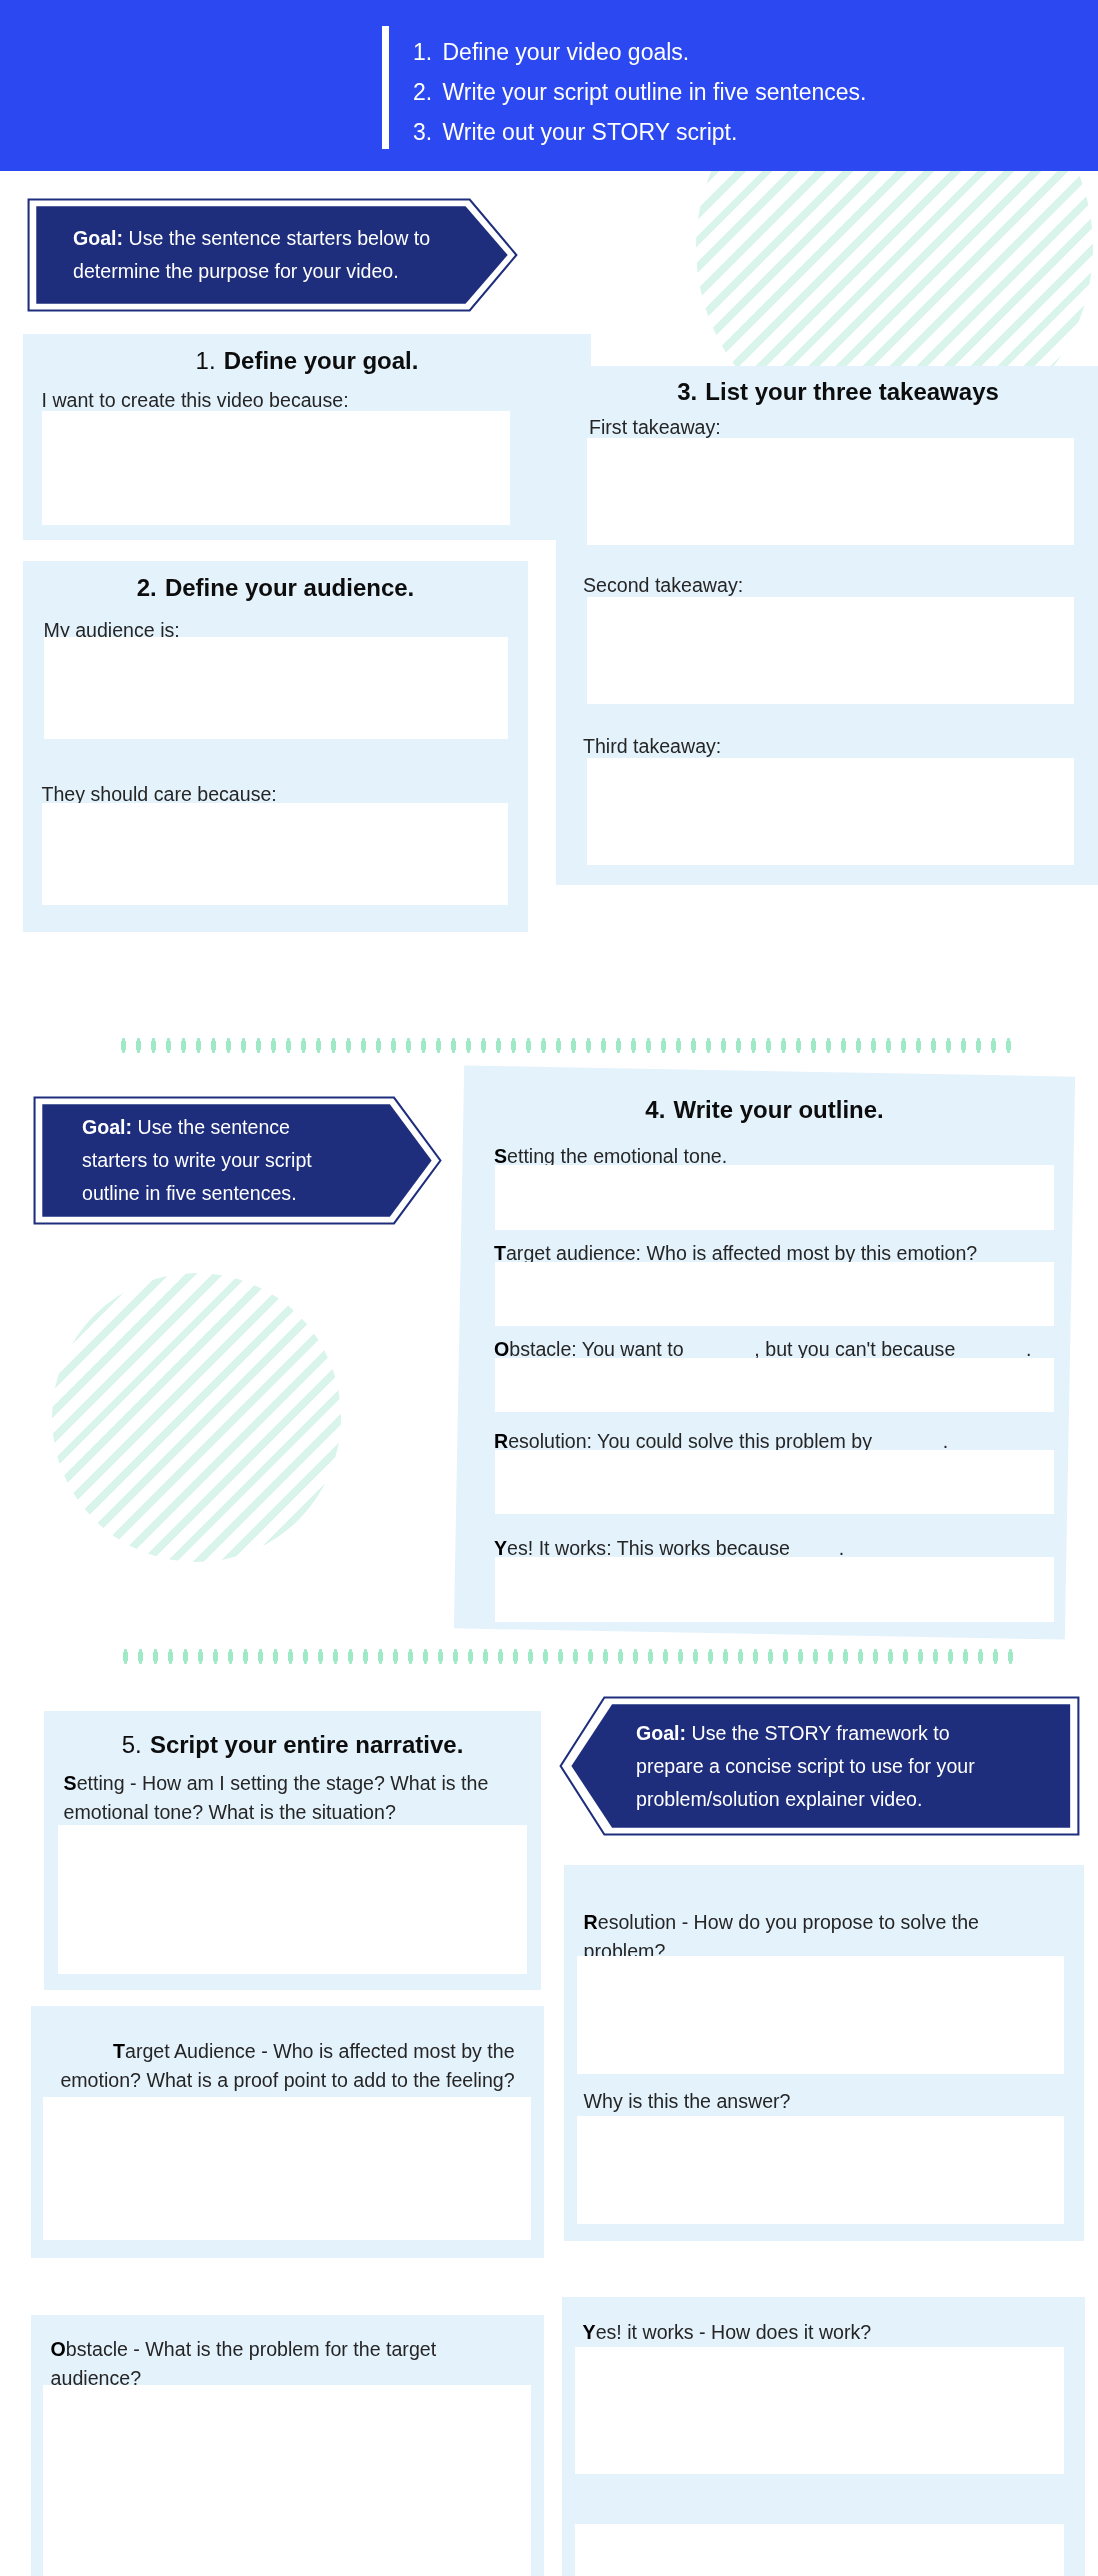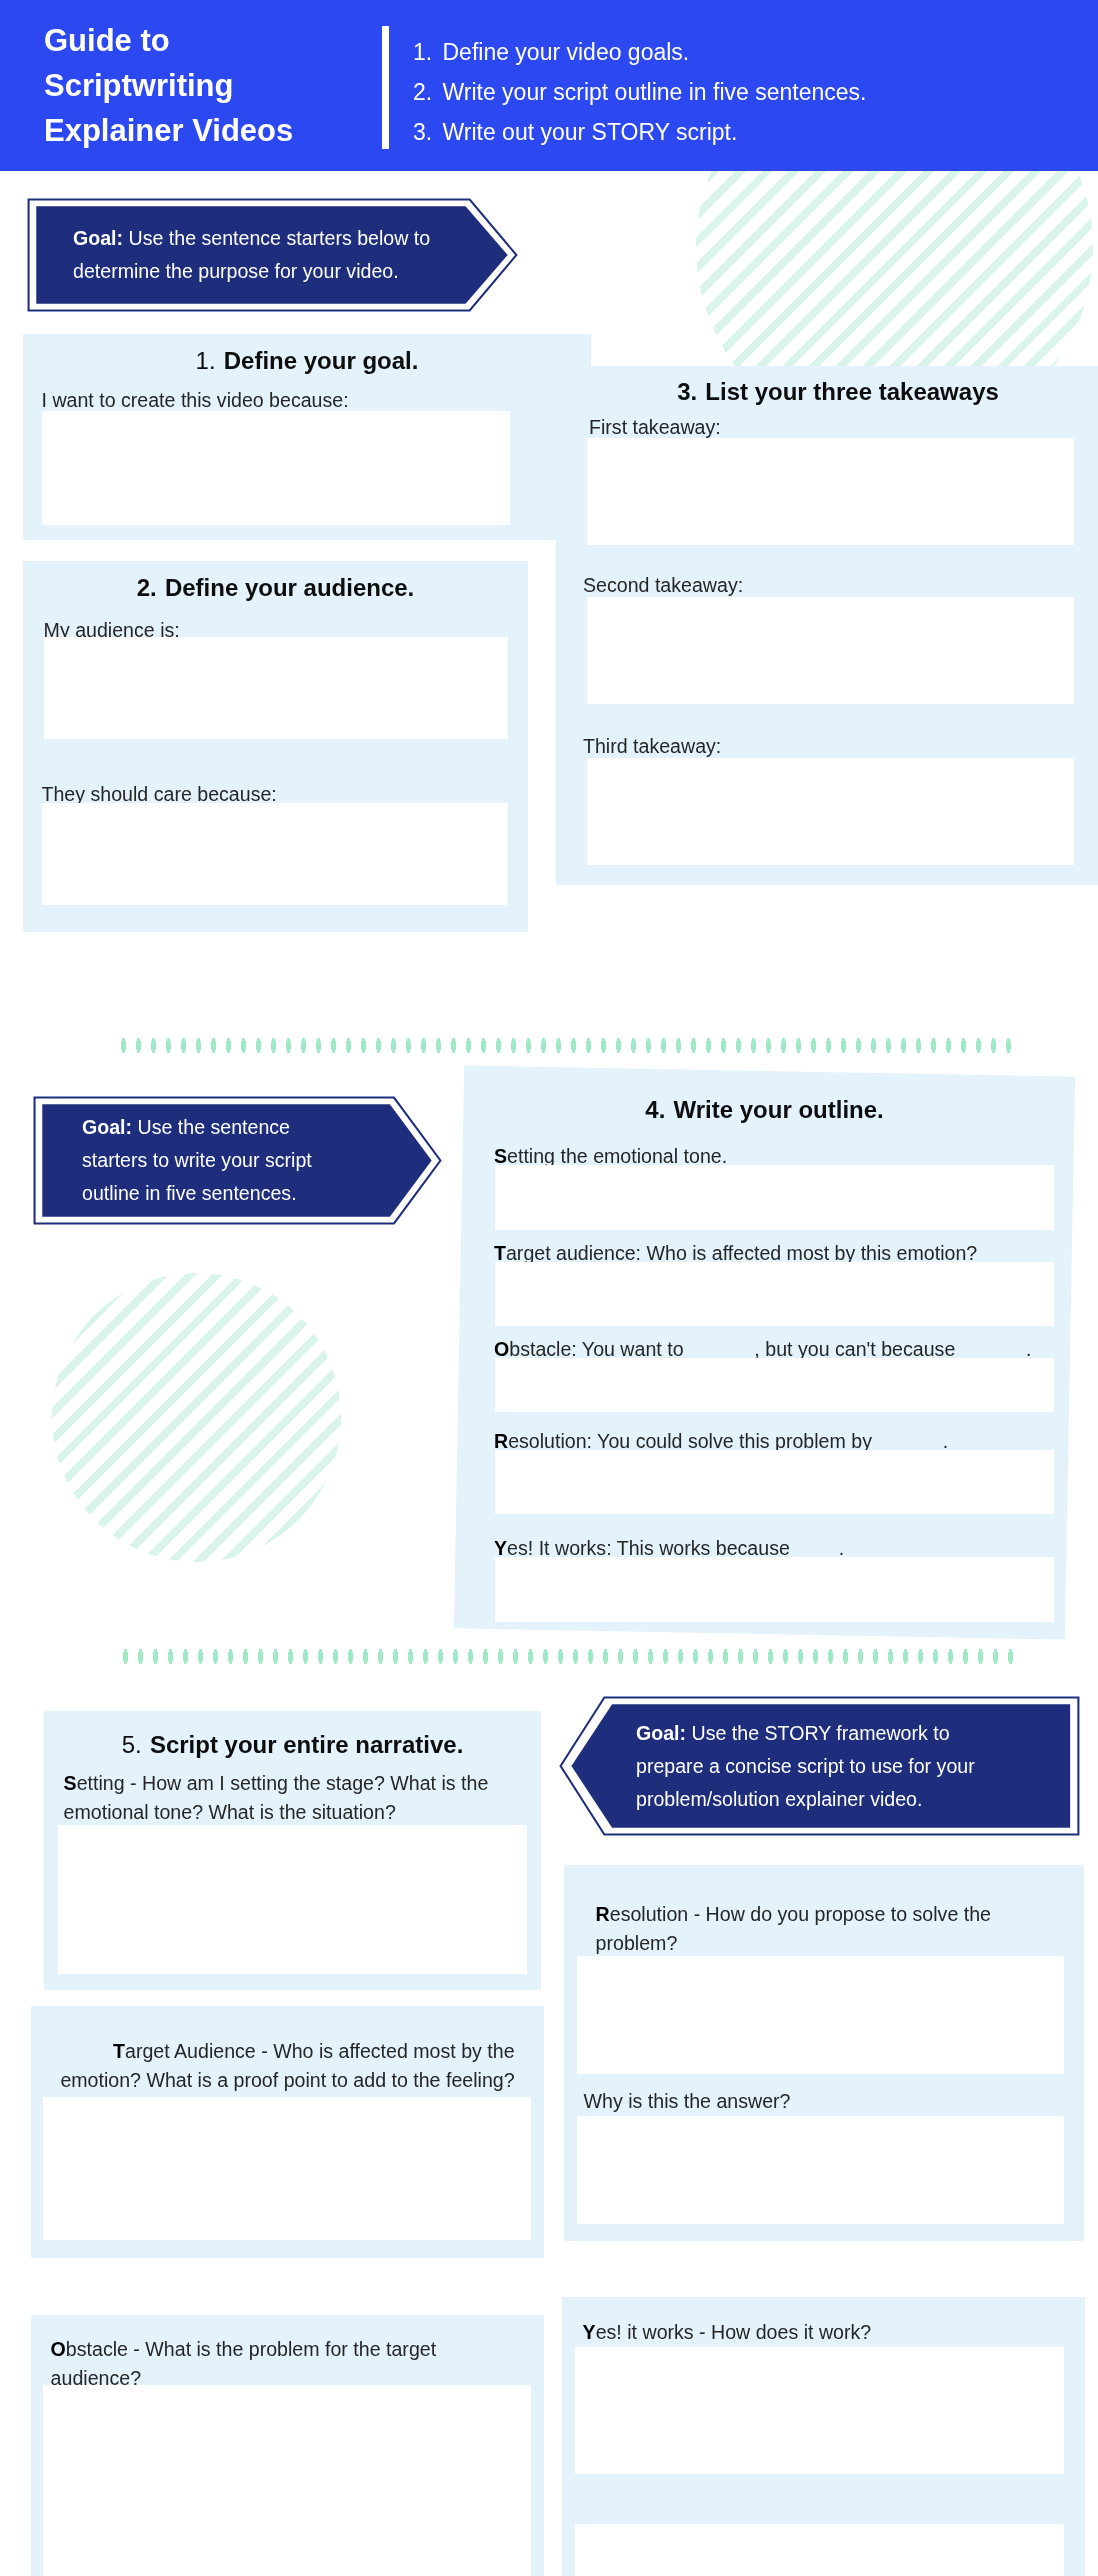--- a/index.html
+++ b/index.html
@@ -53,25 +53,20 @@
   .divider-1{left:116px;top:1035px;width:896px;}
   .divider-2{left:118px;top:1646px;width:902px;}
 </style>
 </head>
 <body>
 
 <div class="stripe-circle circle-top-right"></div>
 <div class="stripe-circle circle-left-mid"></div>
 
 <div class="header">
-  <div class="header-title">
-    <div>Guide to</div>
-    <div>Scriptwriting</div>
-    <div>Explainer Videos</div>
-  </div>
   <div class="header-bar"></div>
   <div class="header-steps">
     <div class="header-step">
       <span>1.</span>
         <span>Define your video goals.</span>
     </div>
     <div class="header-step">
       <span>2.</span>
         <span>Write your script outline in five sentences.</span>
     </div>
@@ -182,21 +177,21 @@
 </div>
 
 <div class="panel" style="left:31px;top:2006px;width:513px;height:252px;">
   <div class="label" style="left:19.6px;top:31px;width:464px;text-align:right;">
     <b>T</b><span>arget Audience - Who is affected most by the emotion? What is a proof point to add to the feeling?</span>
   </div>
   <div class="box" style="left:12.4px;top:91px;width:488px;height:143px;"></div>
 </div>
 
 <div class="panel" style="left:564px;top:1865px;width:520px;height:376px;">
-  <div class="label" style="left:19.6px;top:35px;width:474px;margin-left:12px;">
+  <div class="label" style="left:19.6px;top:43px;width:474px;">
     <b>R</b><span>esolution - How do you propose to solve the problem?</span>
   </div>
   <div class="box" style="left:13.4px;top:91px;width:487px;height:118px;"></div>
   <div class="label" style="left:19.6px;top:222px;">Why is this the answer?</div>
   <div class="box" style="left:13.4px;top:251px;width:487px;height:108px;"></div>
 </div>
 
 <div class="panel" style="left:31px;top:2315px;width:513px;height:319px;">
   <div class="label" style="left:19.6px;top:19.6px;width:464px;">
     <b>O</b><span>bstacle - What is the problem for the target audience?</span>

